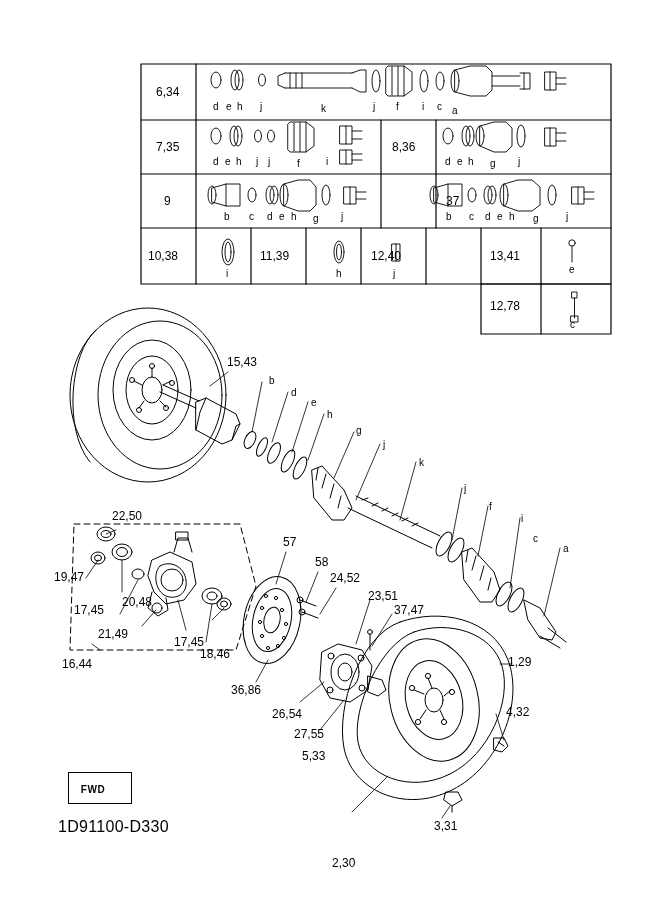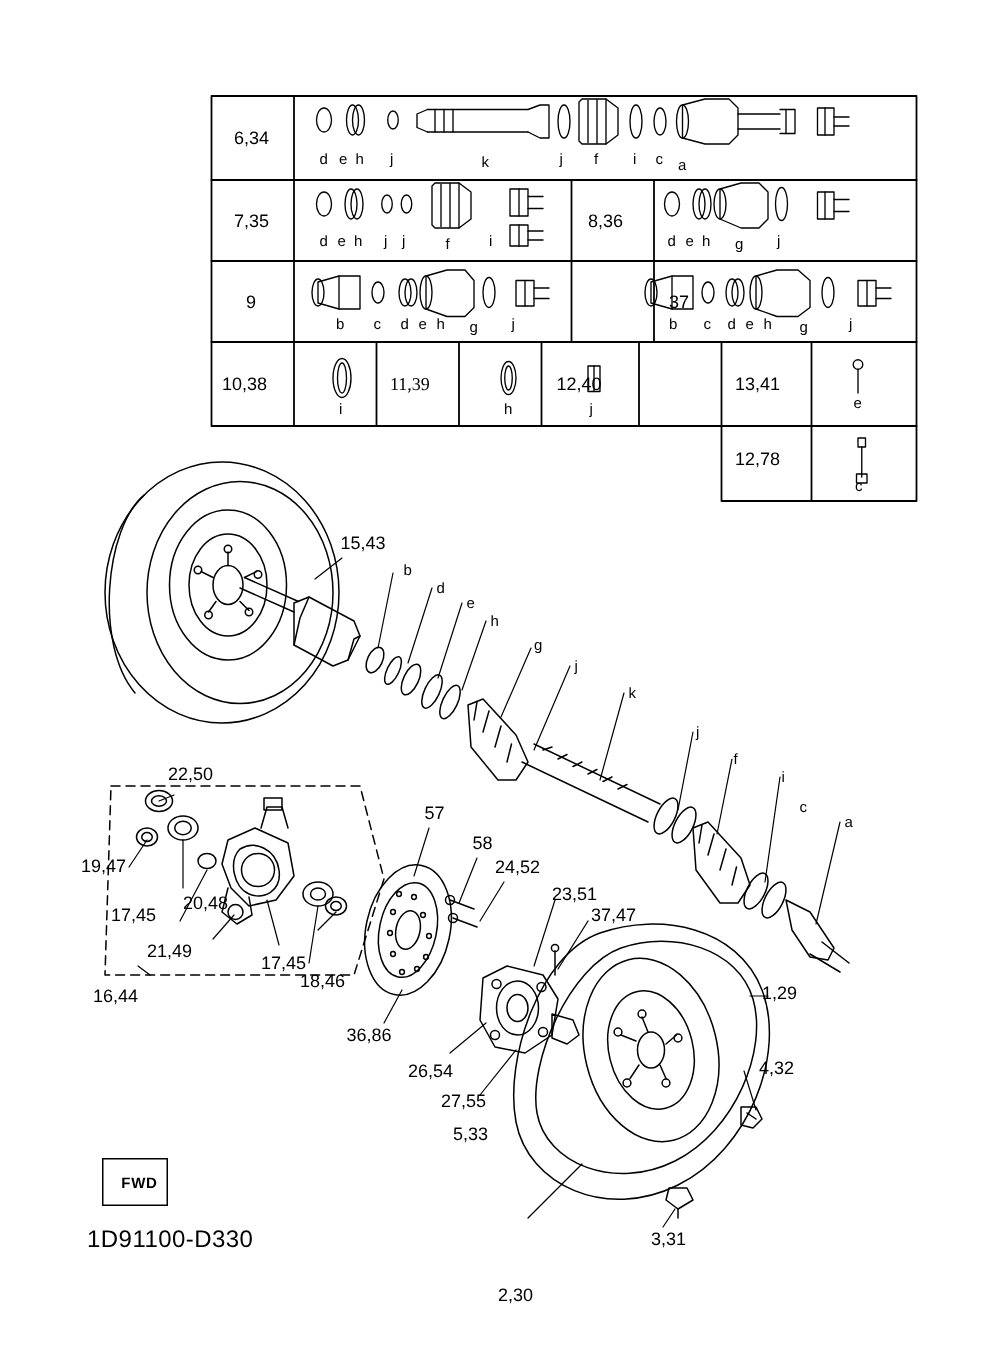--- a/index.html
+++ b/index.html
@@ -47,21 +47,21 @@
     position: absolute;
     left: 58px;
     top: 818px;
     font-size: 16px;
     letter-spacing: 0.3px;
   }
   .fwd-box {
     position: absolute;
     left: 68px;
     top: 772px;
-    width: 44px;
+    width: 64px;
     height: 32px;
     border: 1.4px solid #000;
     box-sizing: border-box;
   }
   .fwd-text {
     position: absolute;
     left: 0;
     top: 0;
     width: 48px;
     height: 32px;
@@ -393,21 +393,21 @@
 
     </g>
   </svg>
 
   <div class="tbl-cell" style="left:156px;top:85px;">6,34</div>
   <div class="tbl-cell" style="left:156px;top:140px;">7,35</div>
   <div class="tbl-cell" style="left:392px;top:140px;">8,36</div>
   <div class="tbl-cell" style="left:164px;top:194px;">9</div>
   <div class="tbl-cell" style="left:398px;top:194px;margin-left:48px;">37</div>
   <div class="tbl-cell" style="left:148px;top:249px;">10,38</div>
-  <div class="tbl-cell" style="left:260px;top:249px;font-family:Liberation Serif, serif;">11,39</div>
+  <div class="tbl-cell" style="left:260px;top:249px;">11,39</div>
   <div class="tbl-cell" style="left:371px;top:249px;">12,40</div>
   <div class="tbl-cell" style="left:490px;top:249px;">13,41</div>
   <div class="tbl-cell" style="left:490px;top:299px;">12,78</div>
 
   <div class="lbl small" style="left:213px;top:100px;">d</div>
   <div class="lbl small" style="left:226px;top:100px;">e</div>
   <div class="lbl small" style="left:237px;top:100px;">h</div>
   <div class="lbl small" style="left:260px;top:100px;">j</div>
   <div class="lbl small" style="left:321px;top:102px;">k</div>
   <div class="lbl small" style="left:373px;top:100px;">j</div>

